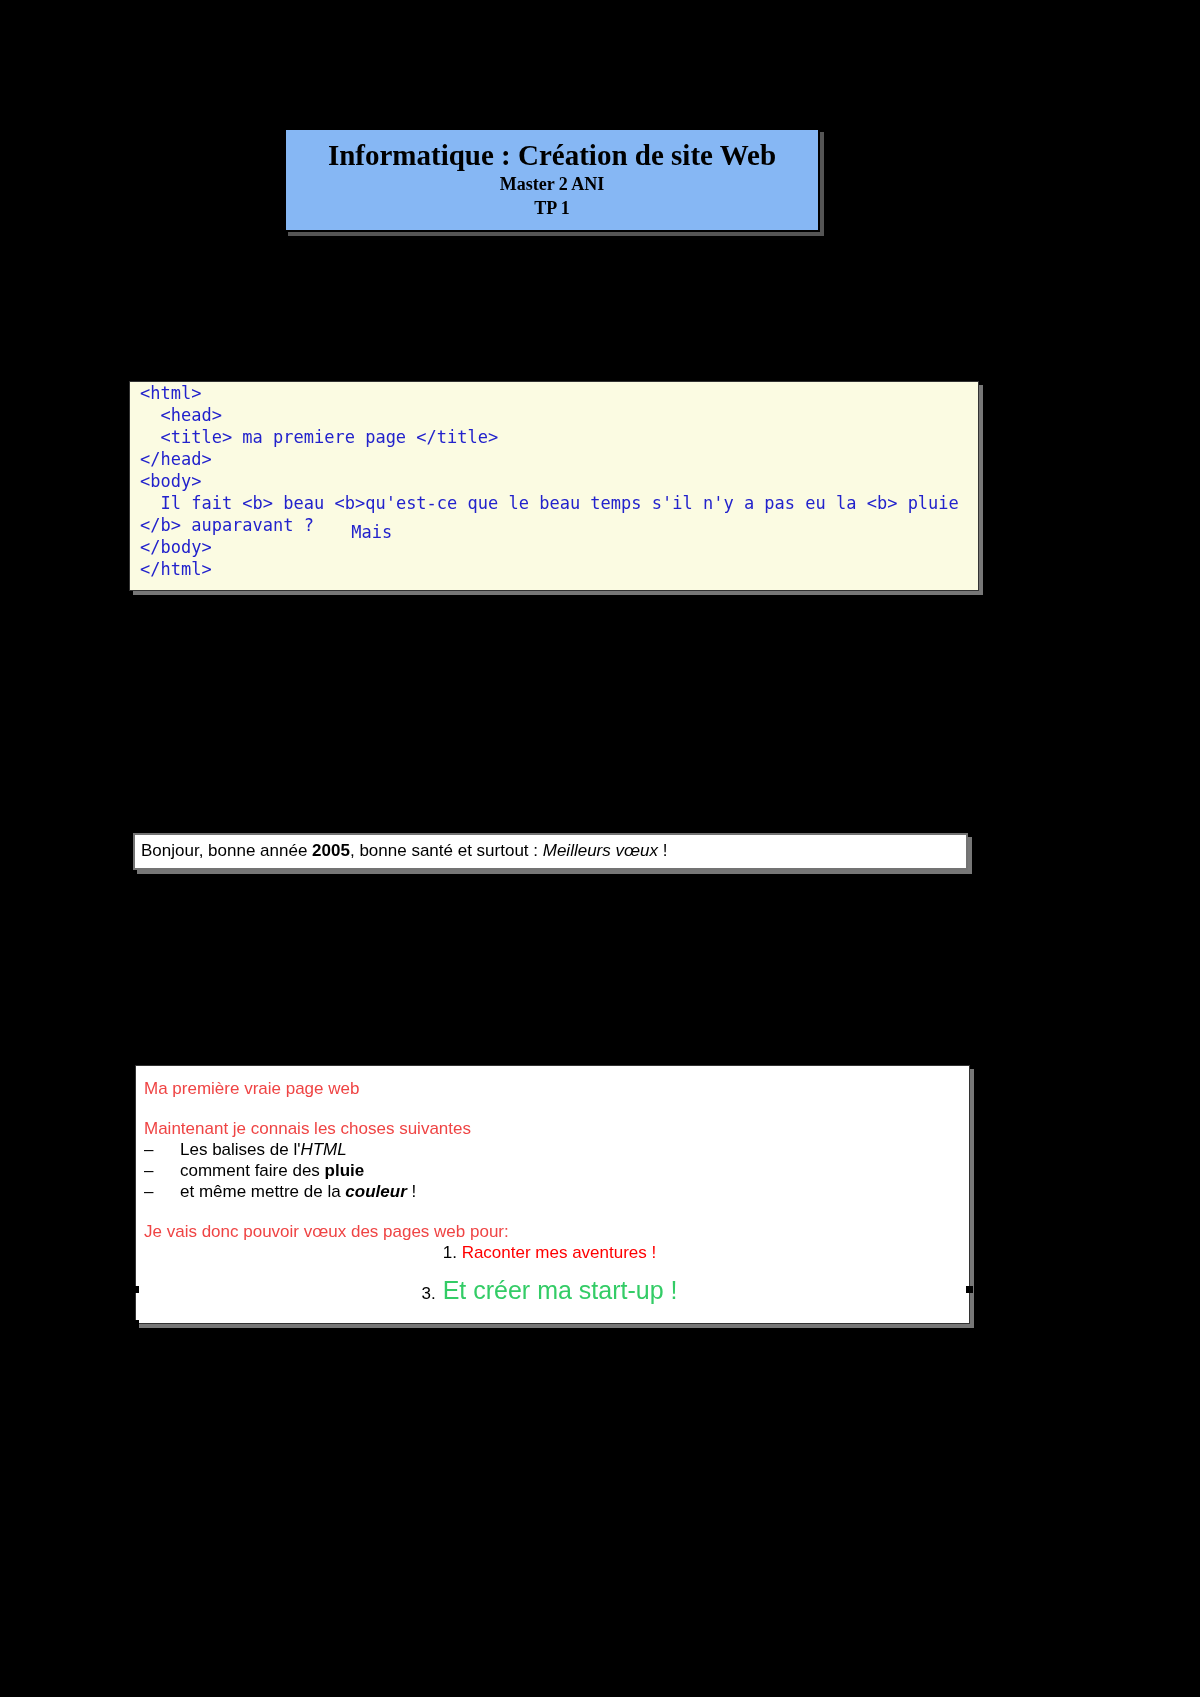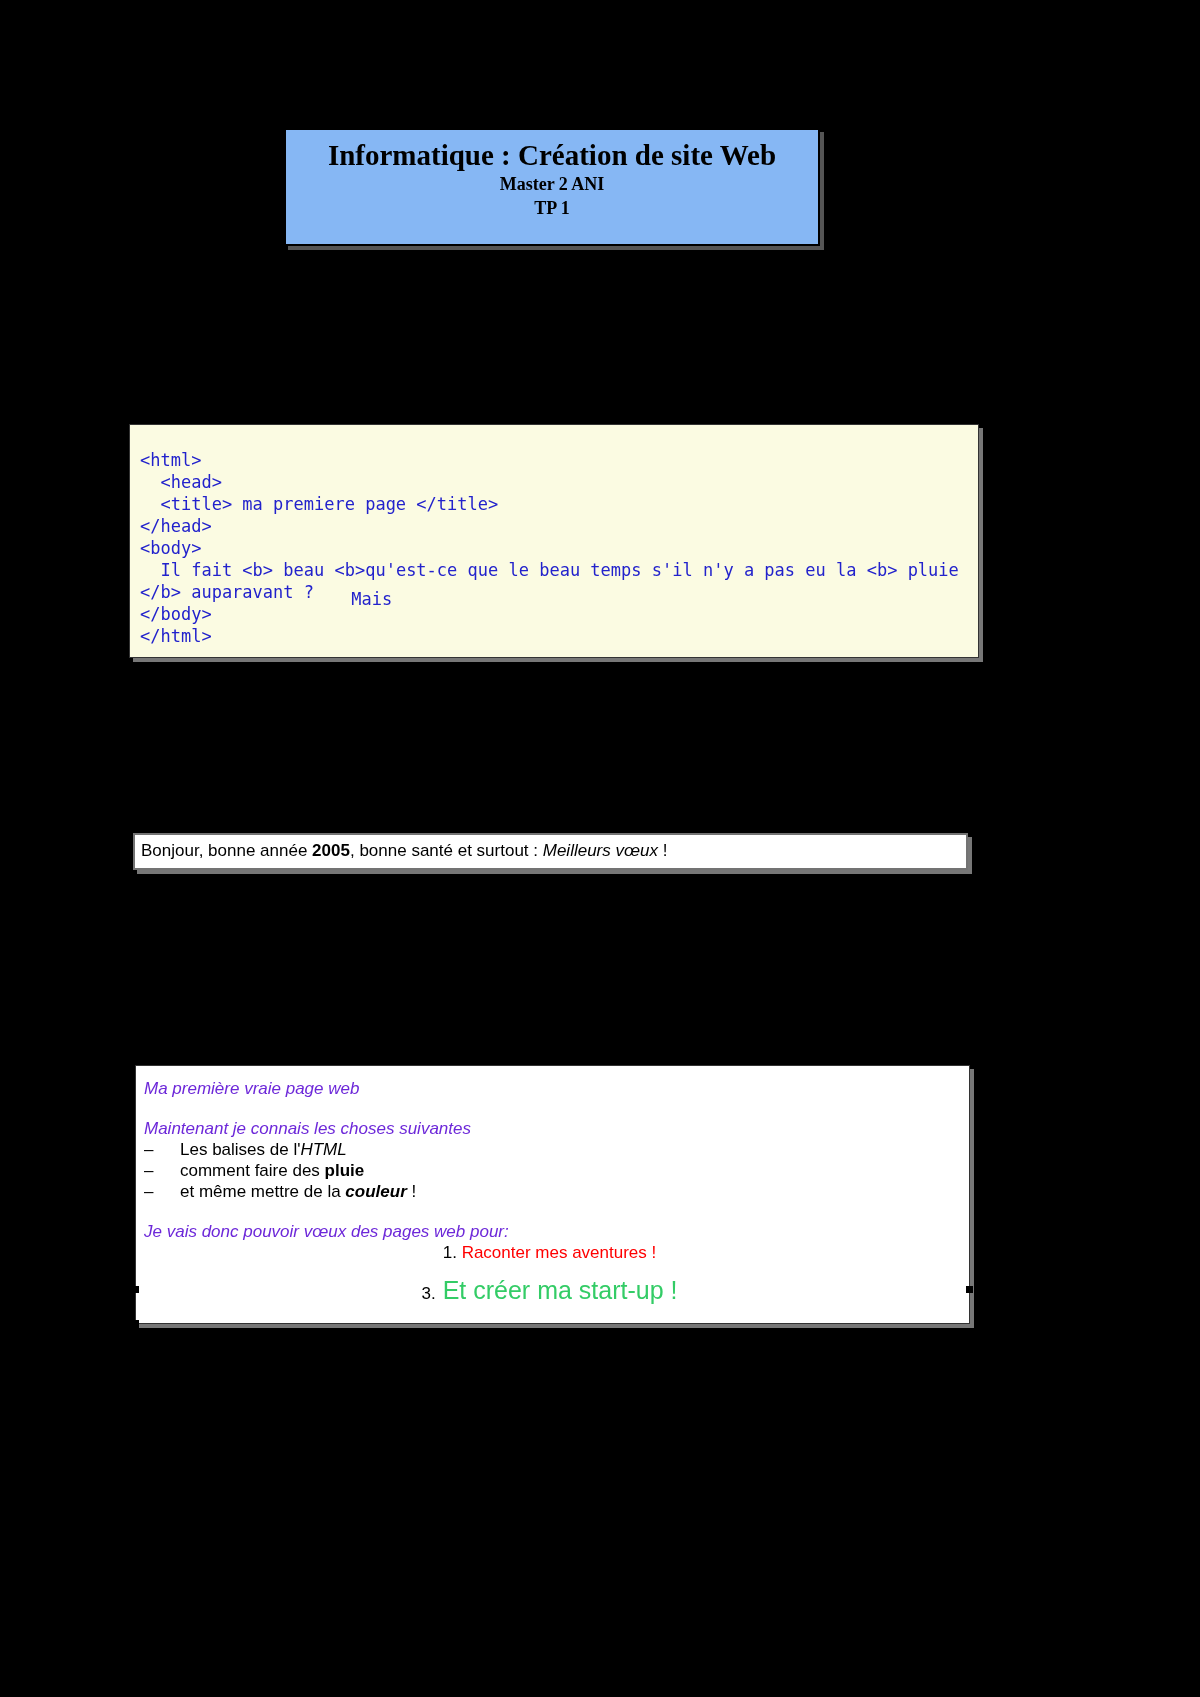--- a/index.html
+++ b/index.html
@@ -18,21 +18,21 @@
   
   .title-box {
     position: absolute;
     left: 284px;
     top: 128px;
     width: 536px;
     box-sizing: border-box;
     background: #86b7f4;
     border: 2px solid #000000;
     box-shadow: 4px 4px 0 #555555;
-    padding: 8px 6px 24px 6px;
+    padding: 8px 6px 10px 6px;
     text-align: center;
   }
   .title-main {
     font-family: "Liberation Serif", serif;
     font-weight: bold;
     font-size: 29px;
     line-height: 34px;
     color: #000000;
   }
   .title-sub1 {
@@ -47,27 +47,27 @@
     font-weight: bold;
     font-size: 18px;
     line-height: 24px;
     color: #000000;
   }
 
   
   .code-box {
     position: absolute;
     left: 129px;
-    top: 424px;
+    top: 381px;
     width: 850px;
     box-sizing: border-box;
     background: #fbfbe2;
     border: 1px solid #333333;
     box-shadow: 4px 4px 0 #777777;
-    padding: 24px 10px 10px 10px;
+    padding: 0 10px 10px 10px;
   }
   .code-line {
     font-family: "DejaVu Sans Mono", monospace;
     font-size: 17px;
     line-height: 22px;
     color: #2222cc;
     white-space: pre;
   }
   .code-line.wrap {
     white-space: pre-wrap;
@@ -114,22 +114,21 @@
     height: 259px;
     box-sizing: border-box;
     background: #ffffff;
     border: 1px solid #333333;
     box-shadow: 4px 4px 0 #777777;
     padding: 12px 14px 10px 8px;
   }
   .pb-line {
     font-size: 17px;
     line-height: 21px;
-    color: #6d28d9;
-    font-style: italic;
+    color: #ef4444;
   }
   .pb-gap { height: 19px; }
   .pb-dash {
     font-size: 17px;
     line-height: 21px;
     color: #000000;
     display: flex;
   }
   .pb-dash .dash {
     width: 36px;

